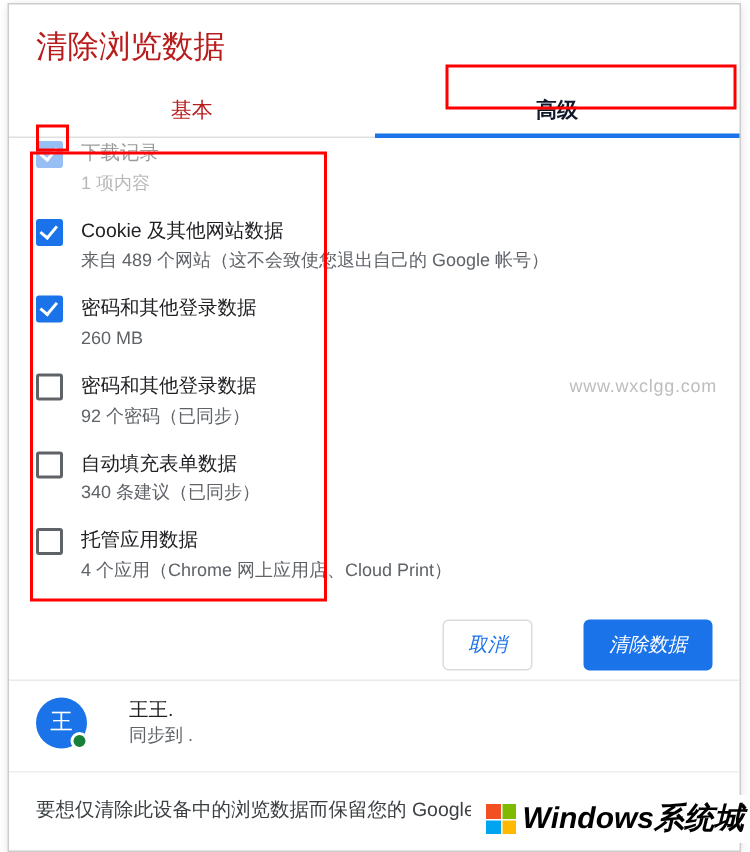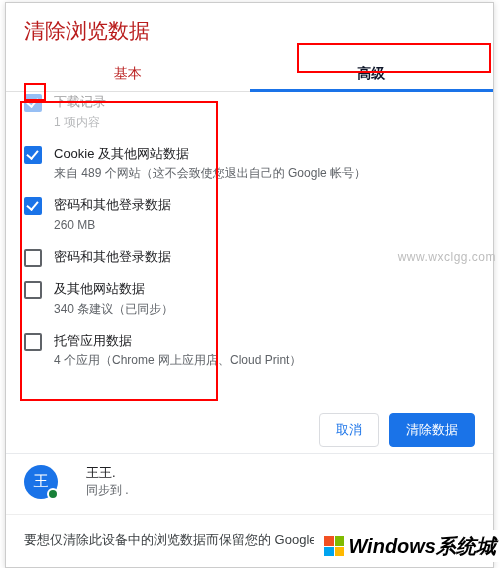--- a/index.html
+++ b/index.html
@@ -15,34 +15,34 @@
   .item { display:flex; align-items:flex-start; padding: 8px 18px 4px 18px; }
   .chk { flex:0 0 18px; height:18px; margin-top:2px; border:2px solid #5f6368; border-radius:2px; background:#fff; cursor:pointer; position:relative; }
   .chk.checked { background:#1a73e8; border-color:#1a73e8; }
   .chk.checked::after { content:""; position:absolute; left:3px; top:0px; width:5px; height:9px; border:solid #fff; border-width:0 2px 2px 0; transform:rotate(40deg); }
   .item-text { margin-left:12px; flex:1; }
   .item-title { font-size:13px; color:#202124; line-height:1.5; }
   .item-sub { font-size:12px; color:#5f6368; line-height:1.6; margin-top:1px; }
   .content-hl { position:absolute; border:2px solid #f00; left:14px; top:98px; width:198px; height:300px; pointer-events:none; z-index:5; }
   .chkpeek-hl { position:absolute; left:18px; top:80px; width:22px; height:18px; border:2px solid #f00; pointer-events:none; z-index:6; }
   .actions { position:absolute; right:18px; bottom:120px; display:flex; gap:10px; }
-  .btn { padding:7px 16px; font-size:13px; border-radius:4px; cursor:pointer; border:1px solid #dadce0; background:#fff; color:#1a73e8; }
-  .btn.primary { background:#1a73e8; color:#fff; border-color:#1a73e8; }
+  .btn { padding:7px 16px; font-size:13px; border-radius:4px; cursor:pointer; border:1px solid #dadce0; background:#fff; color:#1a73e8;font-style:italic; }
+  .btn.primary { background:#1a73e8; color:#fff; border-color:#1a73e8;margin-left:24px; }
   .footer-user { position:absolute; left:0; right:0; bottom:58px; border-top:1px solid #e8eaed; padding:10px 18px; display:flex; align-items:center; }
   .avatar { width:34px; height:34px; border-radius:50%; background:#1a73e8; color:#fff; display:flex; align-items:center; justify-content:center; font-size:15px; position:relative; }
   .avatar-badge { position:absolute; bottom:-1px; right:-1px; width:12px; height:12px; background:#188038; border-radius:50%; border:2px solid #fff; }
   .avatar-txt { margin-left:28px; font-size:13px; line-height:1.4; }
   .avatar-txt .l1 { color:#202124; }
   .avatar-txt .l2 { color:#5f6368; font-size:12px; }
   .footer-note { position:absolute; left:0; right:0; bottom:0; padding:16px 18px 18px; font-size:13px; color:#3c4043; border-top:1px solid #eee; white-space:nowrap; overflow:hidden; }
   .watermark { position:absolute; right:0; bottom:6px; font-size:20px; font-style:italic; font-weight:700; color:#000; background: #fff; padding: 6px 4px 6px 10px; line-height:1; z-index:20; display:flex; align-items:center; }
   .watermark .wlogo { width:20px; height:20px; margin-right:4px; display:inline-grid; grid-template-columns:1fr 1fr; grid-template-rows:1fr 1fr; gap:1px; }
   .wlogo span:nth-child(1){background:#f25022;} .wlogo span:nth-child(2){background:#7fba00;}
   .wlogo span:nth-child(3){background:#00a4ef;} .wlogo span:nth-child(4){background:#ffb900;}
-  .wm2 { position:absolute; right:4px; top:250px; font-size:12px; color:#bdbdbd; letter-spacing:0.5px; z-index:3; transform:rotate(0deg); }
+  .wm2 { position:absolute; right:22px; top:250px; font-size:12px; color:#bdbdbd; letter-spacing:0.5px; z-index:3; transform:rotate(0deg); }
 </style>
 </head>
 <body>
 
 <div class="dialog">
   <div class="dialog-title">清除浏览数据</div>
 
   <div class="tabbar">
     <div class="tab">基本</div>
     <div class="tab active">高级</div>
@@ -74,27 +74,28 @@
       <div class="item-text">
         <div class="item-title">密码和其他登录数据</div>
         <div class="item-sub">260 MB</div>
       </div>
     </div>
 
     <div class="item">
       <div class="chk"></div>
       <div class="item-text">
         <div class="item-title">密码和其他登录数据</div>
+        <div class="item-sub">92 个密码（已同步）</div>
       </div>
     </div>
 
     <div class="item">
       <div class="chk"></div>
       <div class="item-text">
-        <div class="item-title">及其他网站数据</div>
+        <div class="item-title">自动填充表单数据</div>
         <div class="item-sub">340 条建议（已同步）</div>
       </div>
     </div>
 
 
     <div class="item">
       <div class="chk"></div>
       <div class="item-text">
         <div class="item-title">托管应用数据</div>
         <div class="item-sub">4 个应用（Chrome 网上应用店、Cloud Print）</div>

